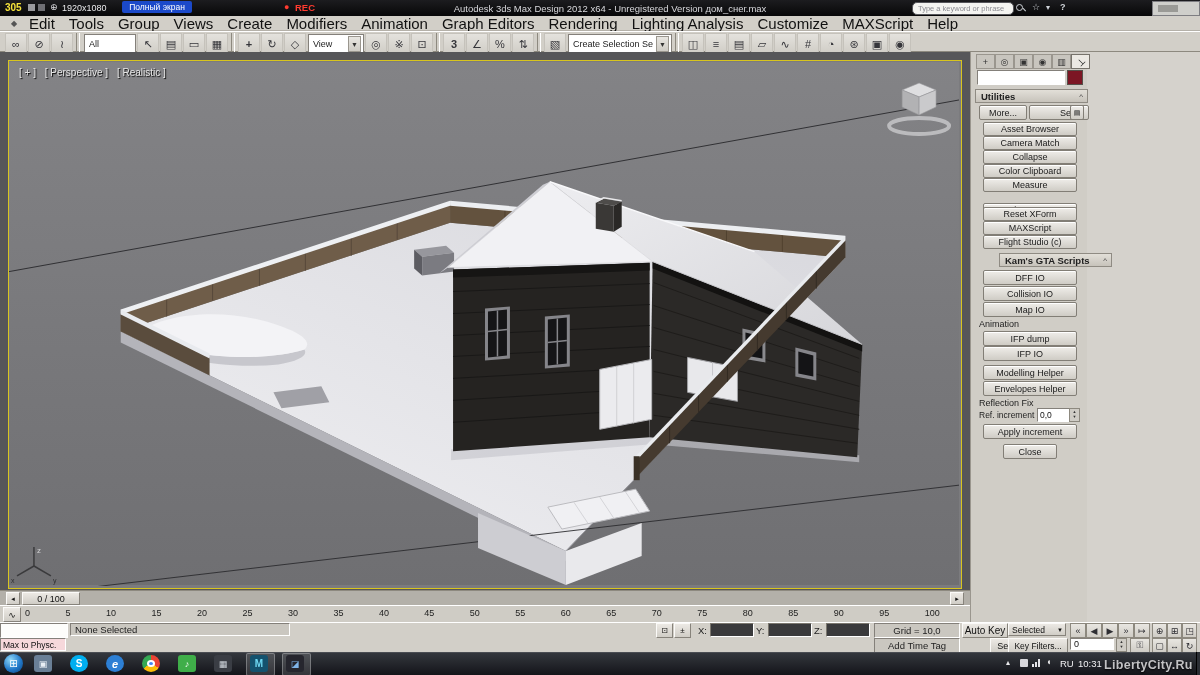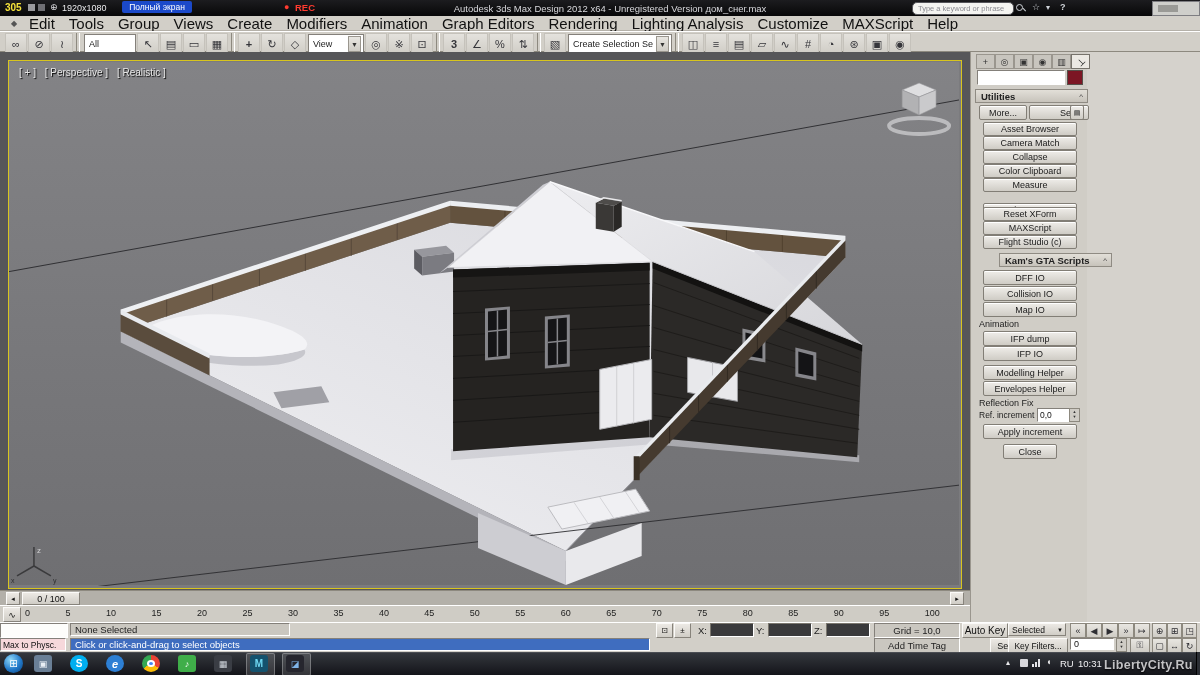--- a/index.html
+++ b/index.html
@@ -413,23 +413,20 @@
   <div class="a" style="left:0;top:622px;width:1200px;height:30px;background:#d2cfc8;border-top:1px solid #fff;"></div>
 
   <div class="a sunken" style="left:0;top:623px;width:66px;height:13px;background:#fdfdfb;"></div>
   <div class="a sunken" style="left:0;top:638px;width:66px;height:13px;background:#f6d8db;font-size:8.5px;display:flex;align-items:center;padding-left:2px;box-sizing:border-box;">
     <span style="white-space:nowrap;">Max to Physc.</span>
   </div>
 
   <div class="a sunken" style="left:70px;top:623px;width:220px;height:13px;display:flex;align-items:center;padding-left:4px;box-sizing:border-box;">
     <span class="statuslab">None Selected</span>
   </div>
-  <div class="a sunken" style="left:70px;top:638px;width:580px;height:13px;background:#3f6dbf;display:flex;align-items:center;padding-left:4px;box-sizing:border-box;">
-    <span style="color:#fff;font-size:9.5px;">Click or click-and-drag to select objects</span>
-  </div>
 
   <div class="a raised ico" style="left:656px;top:623px;width:15px;height:13px;font-size:8px;">⊡</div>
   <div class="a raised ico" style="left:674px;top:623px;width:15px;height:13px;font-size:8px;">±</div>
 
   <span class="a statuslab" style="left:698px;top:625px;">X:</span>
   <div class="a darkfield" style="left:710px;top:623px;width:42px;height:12px;"></div>
   <span class="a statuslab" style="left:756px;top:625px;">Y:</span>
   <div class="a darkfield" style="left:768px;top:623px;width:42px;height:12px;"></div>
   <span class="a statuslab" style="left:814px;top:625px;">Z:</span>
   <div class="a darkfield" style="left:826px;top:623px;width:42px;height:12px;"></div>

